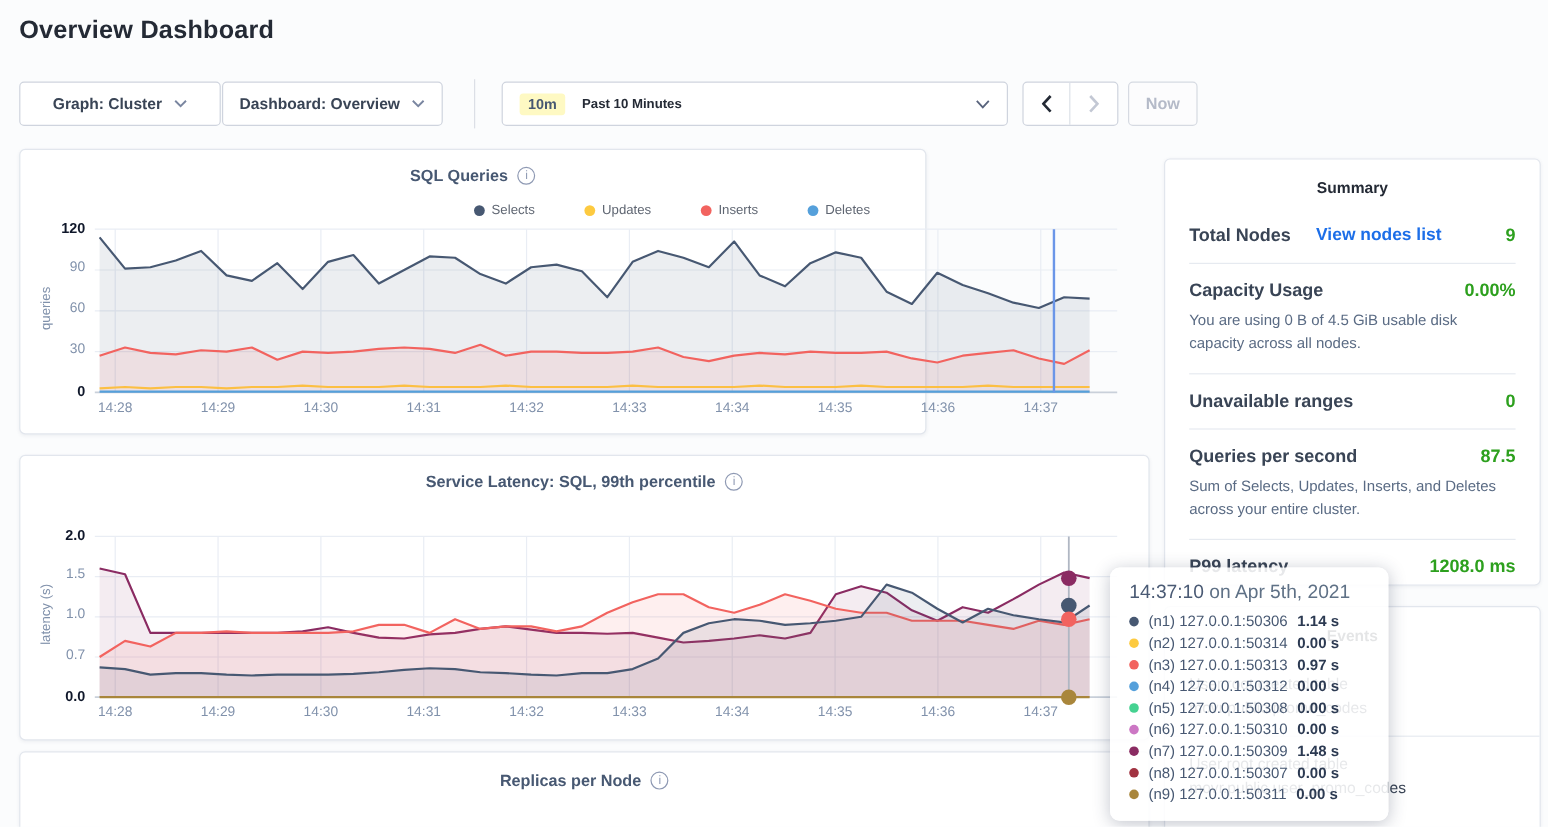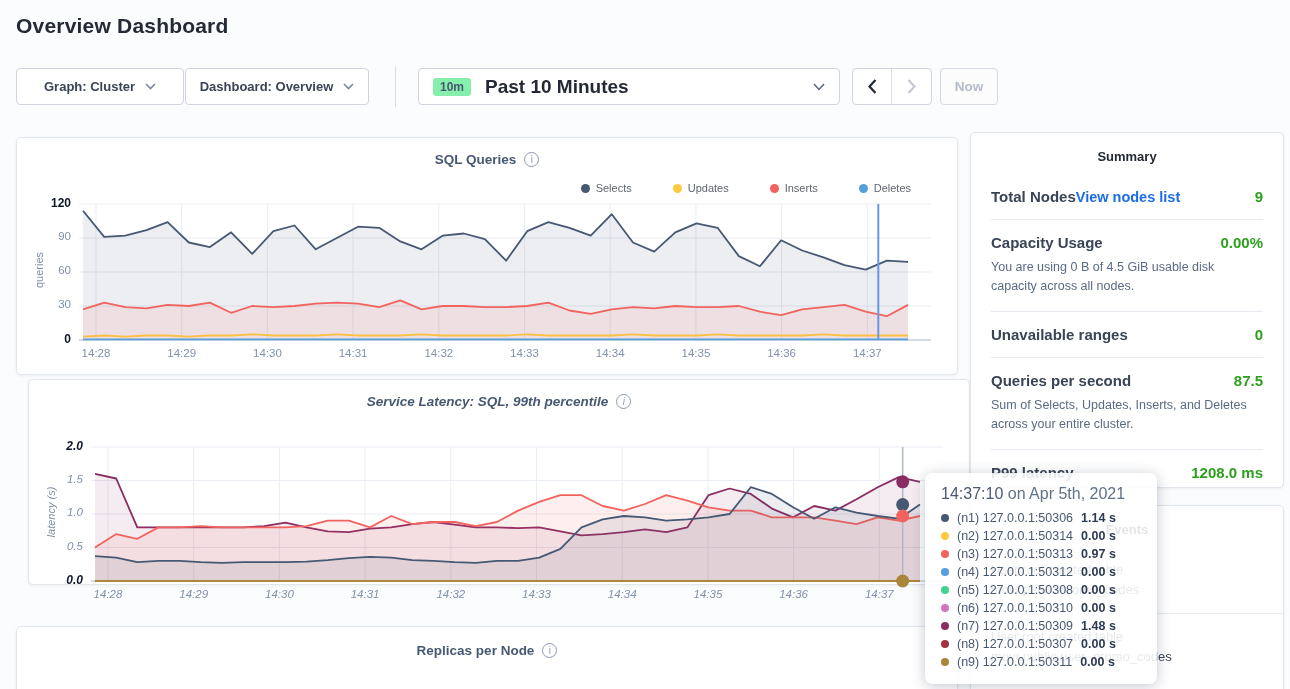--- a/index.html
+++ b/index.html
@@ -8,33 +8,33 @@
   .app { position:relative; width:1290px; height:689px; overflow:hidden; }
 
   .page-title { position:absolute; left:16px; top:14px; font-size:21px; font-weight:600; color:#242a35; letter-spacing:.2px; }
 
   
   .dd { position:absolute; top:68px; height:37px; background:#fff; border:1px solid #cfd4de; border-radius:4px;
         display:flex; align-items:center; justify-content:center; font-size:13px; font-weight:bold; color:#394455; cursor:pointer; }
   .dd .chev { margin-left:10px; }
   .tb-divider { position:absolute; left:395px; top:66px; width:1px; height:41px; background:#dcdfe6; }
   .time-dd { left:418px; width:422px; justify-content:flex-start; padding:0 14px; }
-  .time-badge { background:#86efac; color:#475872; font-size:12px; font-weight:bold; border-radius:3px; padding:2px 7px; margin-right:14px; }
-  .time-label { font-size:19px; font-weight:bold; color:#242a35; }
+  .time-badge { background:#fef9c3; color:#475872; font-size:12px; font-weight:bold; border-radius:3px; padding:2px 7px; margin-right:14px; }
+  .time-label { font-size:11px; font-weight:bold; color:#242a35; }
   .time-dd .chev { margin-left:auto; }
   .arrows { position:absolute; left:852px; top:68px; width:80px; height:37px; background:#fff; border:1px solid #cfd4de; border-radius:4px; display:flex; }
   .arrow-cell { width:50%; display:flex; align-items:center; justify-content:center; cursor:pointer; }
   .arrow-cell.first { border-right:1px solid #dde1e8; }
   .now-btn { position:absolute; left:940px; top:68px; width:58px; height:37px; background:#fcfcfd; border:1px solid #d6dae2;
              border-radius:4px; font-size:13.5px; font-weight:bold; color:#b4bac8; display:flex; align-items:center; justify-content:center; }
 
   
   .panel { position:absolute; background:#fff; border:1px solid #e2e6ed; border-radius:5px; box-shadow:0 1px 3px rgba(56,76,105,.07); }
-  #panel-sql       { left:16px; top:137px; width:942px; height:238px; }
-  #panel-latency   { left:28px; top:379px; width:942px; height:206px;font-style:italic; }
+  #panel-sql       { left:16px; top:124px; width:756px; height:238px; }
+  #panel-latency   { left:16px; top:379px; width:942px; height:238px; }
   #panel-replicas  { left:16px; top:626px; width:942px; height:120px; }
   #panel-summary   { left:970px; top:132px; width:314px; height:356px; }
   #panel-events    { left:970px; top:505px; width:314px; height:200px; }
 
   .chart-title { position:absolute; top:14px; left:0; width:100%; text-align:center; font-size:13.5px; font-weight:bold; color:#475872; }
   .chart-title .inner { display:inline-flex; align-items:center; gap:8px; }
   .info-icon { display:inline-flex; align-items:center; justify-content:center; width:15px; height:15px; border:1.2px solid #8e99b3;
                border-radius:50%; font-size:10px; font-weight:normal; color:#8e99b3; cursor:pointer; }
   .legend { position:absolute; top:44px; right:46px; display:flex; gap:41px; }
   .legend-item { display:flex; align-items:center; gap:6px; font-size:11px; color:#5f6672; cursor:pointer; }
@@ -43,21 +43,21 @@
   .xtick { position:absolute; width:52px; text-align:center; font-size:11.5px; color:#8091ab; }
   .ytick { position:absolute; width:46px; text-align:right; font-size:11.5px; color:#8091ab; }
   .ytick.strong { font-weight:bold; color:#0f172a; font-size:12px; }
   .axis-name { position:absolute; width:100px; text-align:center; font-size:11px; color:#8091ab; transform:rotate(-90deg); }
 
   
   .side-head { text-align:center; padding:16px 0 10px; font-size:13px; font-weight:bold; color:#242a35; }
   .s-body { padding:0 20px; }
   .s-row { padding:14px 0; border-bottom:1px solid #e6eaf0; }
   .s-row:last-child { border-bottom:none; }
-  .s-line { display:flex; align-items:flex-end; }
+  .s-line { display:flex; align-items:flex-start;gap:21px; }
   .s-label { font-size:15px; font-weight:bold; color:#394455; }
   .s-link { font-size:14.5px; font-weight:bold; color:#1c6ee8; cursor:pointer; }
   .s-value { margin-left:auto; font-size:15px; font-weight:bold; color:#2da01e; }
   .s-sub { margin-top:7px; font-size:12.5px; color:#5a6b84; line-height:1.55; }
 
   
   .ev-item { padding:13px 20px; font-size:13px; color:#394455; line-height:20px; }
   .ev-item + .ev-item { border-top:1px solid #e6eaf0; }
 
   
@@ -218,21 +218,21 @@
       <div class="xtick" style="left: 138.7px; top: 208px;">14:29</div>
       <div class="xtick" style="left: 224.4px; top: 208px;">14:30</div>
       <div class="xtick" style="left: 310.1px; top: 208px;">14:31</div>
       <div class="xtick" style="left: 395.8px; top: 208px;">14:32</div>
       <div class="xtick" style="left: 481.5px; top: 208px;">14:33</div>
       <div class="xtick" style="left: 567.2px; top: 208px;">14:34</div>
       <div class="xtick" style="left: 652.9px; top: 208px;">14:35</div>
       <div class="xtick" style="left: 738.6px; top: 208px;">14:36</div>
       <div class="xtick" style="left: 824.3px; top: 208px;">14:37</div>
       <div class="ytick strong" style="left: 8px; top: 193px;">0.0</div>
-      <div class="ytick" style="left: 8px; top: 159.5px;">0.5</div>
+      <div class="ytick" style="left: 8px; top: 159.5px;">0.7</div>
       <div class="ytick" style="left: 8px; top: 126px;">1.0</div>
       <div class="ytick" style="left: 8px; top: 92.5px;">1.5</div>
       <div class="ytick strong" style="left: 8px; top: 59px;">2.0</div>
       <div class="axis-name" style="left: -28px; top: 126px;">latency (s)</div>
     </div>
 
   <div class="panel" id="panel-replicas">
     <div class="chart-title" style="top:16px;">
       <span class="inner">
         <span>Replicas per Node</span>

